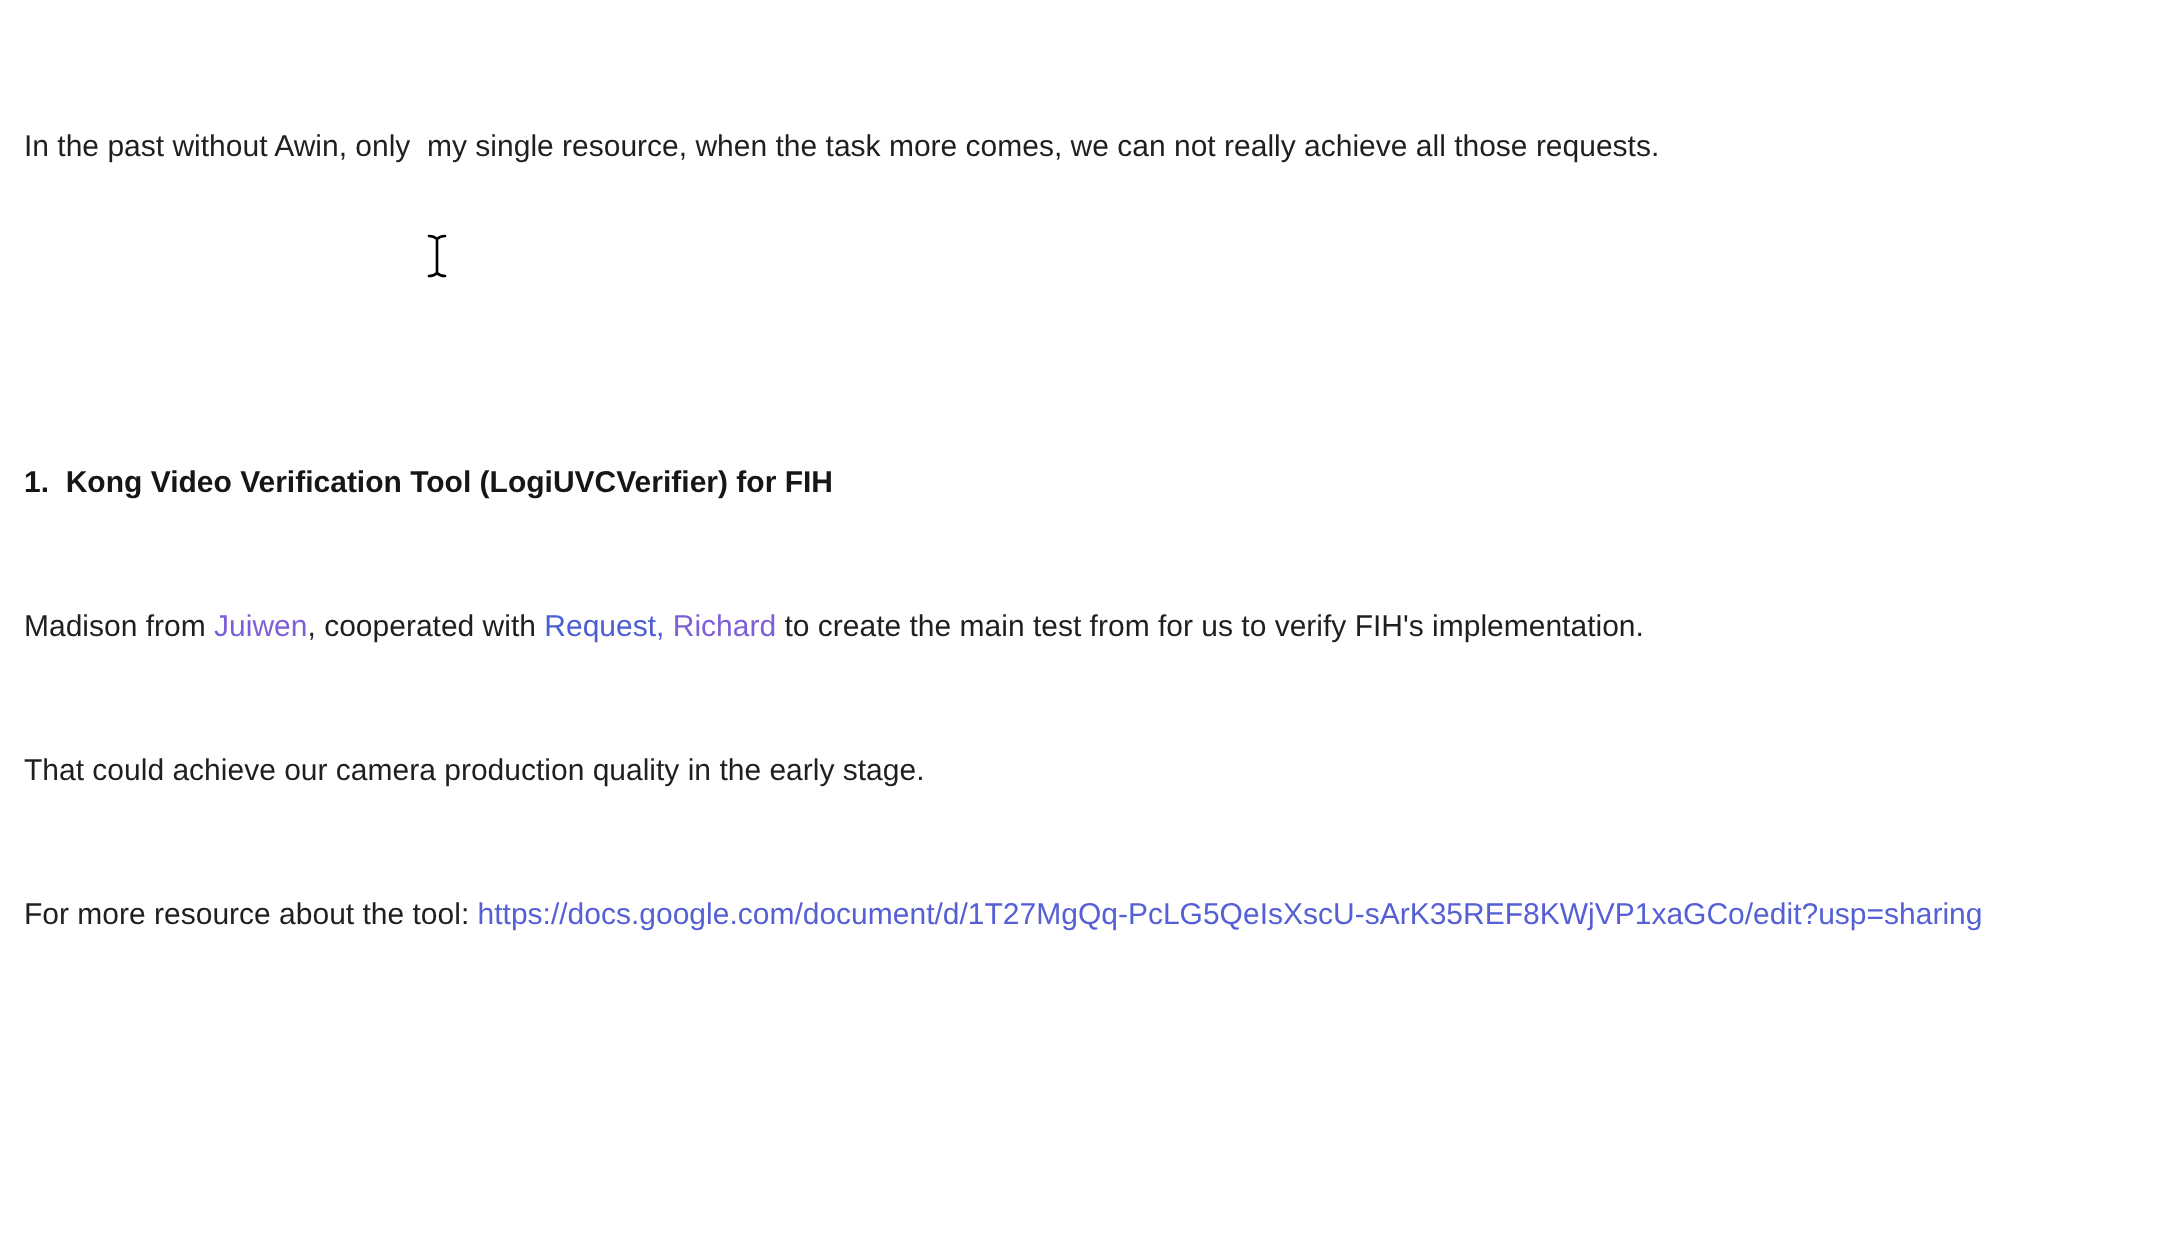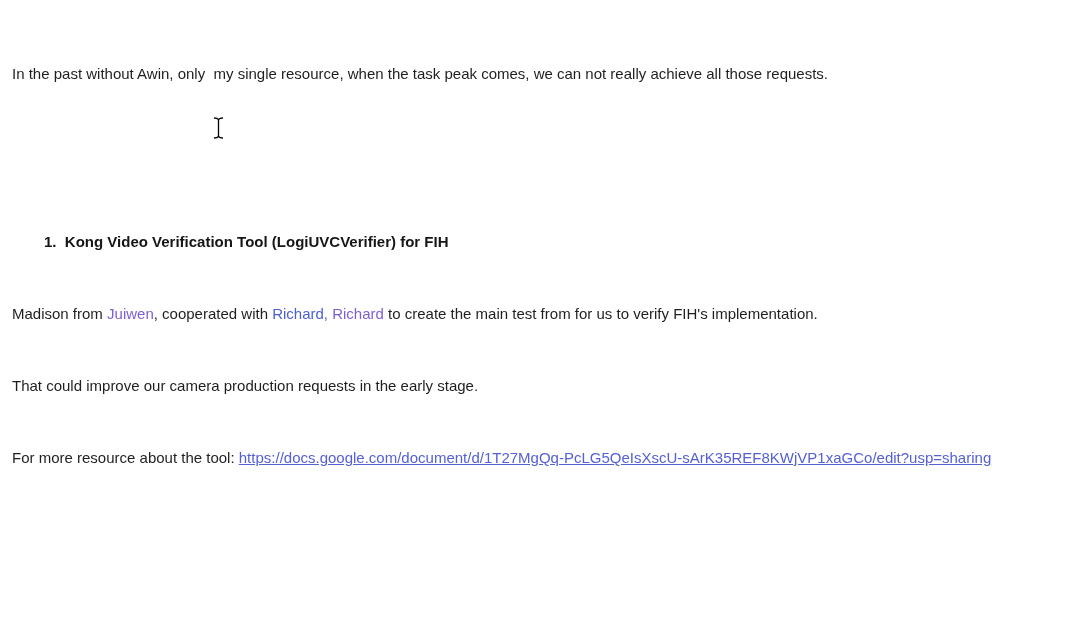--- a/index.html
+++ b/index.html
@@ -13,46 +13,45 @@
     position: absolute;
     top: -10px; left: 12px;
     width: 1068px;
     font-size: 15px;
     line-height: 24px;
     color: var(--text, #1f1f1f);
     white-space: pre;
   }
   .ln { height: 24px; }
   .blank { height: 24px; }
-  .hd { font-weight: bold; color: #161616; margin-left: 32px; }
+  .hd { font-weight: bold; color: #161616; }
   .mention-purple { color: var(--purple, #7d5fd7); }
   .mention-blue { color: var(--blue, #4b5fd2); }
   .doclink {
     color: var(--link, #5560d5);
-    text-decoration: underline;
     cursor: pointer;
   }
   .cursor {
     position: absolute;
     left: 213px; top: 117px;
     width: 11px; height: 22px;
     pointer-events: none;
   }
 </style>
 </head>
 <body>
 
 <div class="doc">
 
-  <div class="ln">In the past without Awin, only  my single resource, when the task peak comes, we can not really achieve all those requests.</div>
+  <div class="ln">In the past without Awin, only  my single resource, when the task more comes, we can not really achieve all those requests.</div>
   <div class="blank"></div>
 
   <div class="ln hd">1.  Kong Video Verification Tool (LogiUVCVerifier) for FIH</div>
-  <div class="ln"><span>Madison from </span><span class="mention-purple">Juiwen</span><span>, cooperated with </span><span class="mention-blue">Richard,</span><span> </span><span class="mention-purple">Richard</span><span> to create the main test from for us to verify FIH's implementation.</span></div>
-  <div class="ln">That could improve our camera production requests in the early stage.</div>
+  <div class="ln"><span>Madison from </span><span class="mention-purple">Juiwen</span><span>, cooperated with </span><span class="mention-blue">Request,</span><span> </span><span class="mention-purple">Richard</span><span> to create the main test from for us to verify FIH's implementation.</span></div>
+  <div class="ln">That could achieve our camera production quality in the early stage.</div>
   <div class="ln"><span>For more resource about the tool: </span><span class="doclink">https://docs.google.com/document/d/1T27MgQq-PcLG5QeIsXscU-sArK35REF8KWjVP1xaGCo/edit?usp=sharing</span></div>
   
 
   
   
   
 
   
   
   

